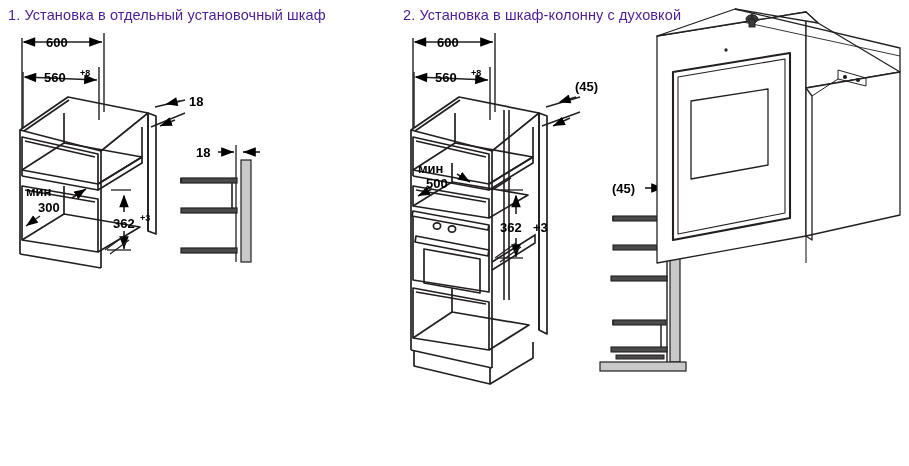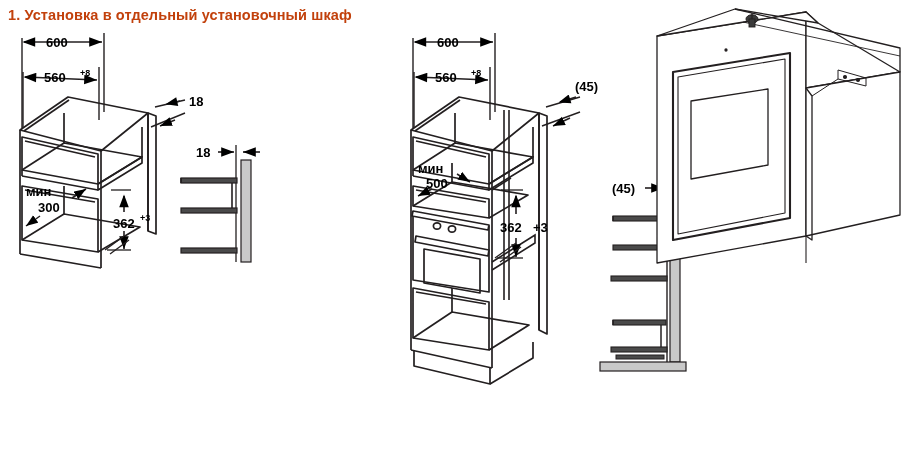--- a/index.html
+++ b/index.html
@@ -3,41 +3,42 @@
 <meta charset="utf-8">
 <style>
   html,body{margin:0;padding:0;background:#ffffff;}
   body{
     width:909px;height:466px;overflow:hidden;position:relative;
     font-family:"Liberation Sans","DejaVu Sans",sans-serif;
     color:#231f20;
   }
   .canvas{position:absolute;left:0;top:0;width:909px;height:466px;}
   .title{
-    position:absolute;font-size:14.5px;font-weight:700;color:#c2410c;
+    position:absolute;font-size:14.5px;font-weight:400;color:#4c1d95;
     letter-spacing:0.1px;white-space:nowrap;
   }
   #title-1{left:8px;top:7px;}
   #title-2{left:403px;top:7px;}
   svg{position:absolute;left:0;top:0;}
   .dimtxt{
     font-family:"Liberation Sans","DejaVu Sans",sans-serif;
     font-weight:bold;font-size:13px;fill:#000;
   }
   .dimtxt-sm{
     font-family:"Liberation Sans","DejaVu Sans",sans-serif;
     font-weight:bold;font-size:9px;fill:#000;
   }
 </style>
 </head>
 <body>
 
 <div class="canvas">
 
   <div class="title" id="title-1">1. Установка в отдельный установочный шкаф</div>
+  <div class="title" id="title-2">2. Установка в шкаф-колонну с духовкой</div>
 
   <svg width="909" height="466" viewBox="0 0 909 466">
     <defs>
       <marker id="ar" markerWidth="9" markerHeight="9" refX="8" refY="3" orient="auto" markerUnits="strokeWidth">
         <path d="M0,0 L8,3 L0,6 z" fill="#000"></path>
       </marker>
       <marker id="arL" markerWidth="9" markerHeight="9" refX="1" refY="3" orient="auto" markerUnits="strokeWidth">
         <path d="M8,0 L0,3 L8,6 z" fill="#000"></path>
       </marker>
     </defs>

